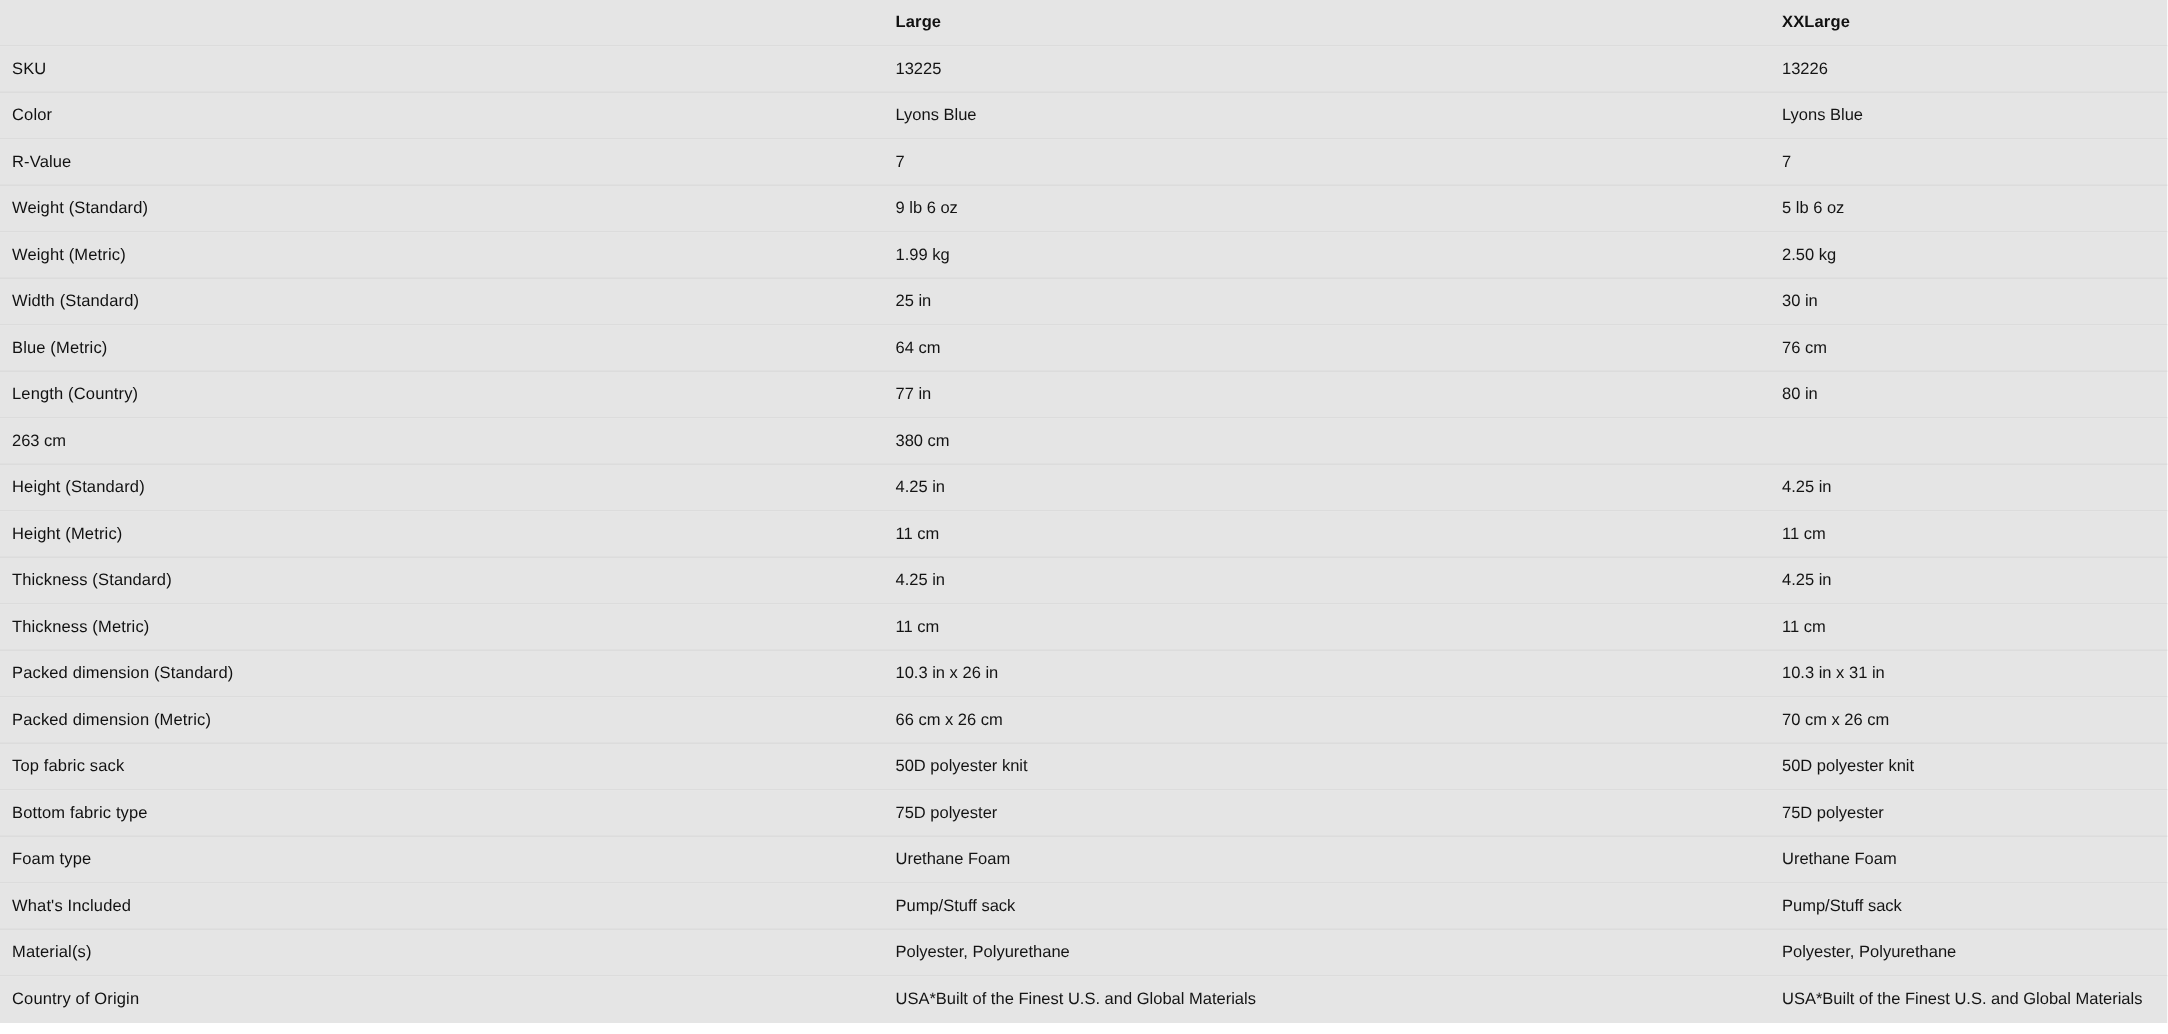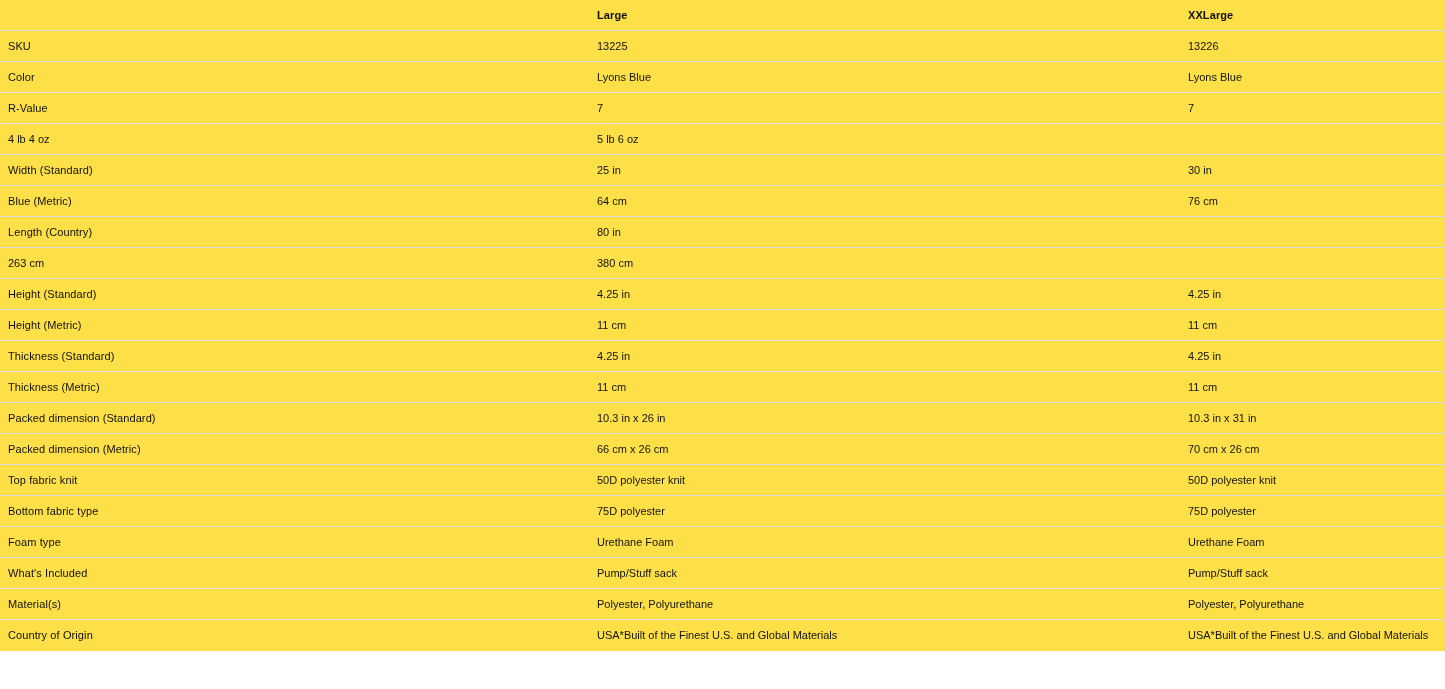--- a/index.html
+++ b/index.html
@@ -16,21 +16,21 @@
     color: #111111;
     background: #ffffff;
   }
   .row {
     display: grid;
     grid-template-columns: 589px 591px 1fr;
     align-items: center;
     height: 31px;
     padding-left: 8px;
     border-bottom: 1px solid #dcdcdc;
-    background: #fde047;
+    background: #e5e5e5;
   }
   .row:last-child {
     border-bottom: none;
   }
   .cell {
     white-space: nowrap;
     overflow: hidden;
     line-height: 1;
     padding-right: 6px;
   }
@@ -61,39 +61,46 @@
     <div class="cell value">Lyons Blue</div>
   </div>
 
   <div class="row">
     <div class="cell label">R-Value</div>
     <div class="cell value">7</div>
     <div class="cell value">7</div>
   </div>
 
   <div class="row">
-    <div class="cell value">4 lb 4 oz</div>
+    <div class="cell label">Weight (Standard)</div>
+    <div class="cell value">9 lb 6 oz</div>
     <div class="cell value">5 lb 6 oz</div>
   </div>
 
+  <div class="row">
+    <div class="cell label">Weight (Metric)</div>
+    <div class="cell value">1.99 kg</div>
+    <div class="cell value">2.50 kg</div>
+  </div>
 
   <div class="row">
     <div class="cell label">Width (Standard)</div>
     <div class="cell value">25 in</div>
     <div class="cell value">30 in</div>
   </div>
 
   <div class="row">
     <div class="cell label">Blue (Metric)</div>
     <div class="cell value">64 cm</div>
     <div class="cell value">76 cm</div>
   </div>
 
   <div class="row">
     <div class="cell label">Length (Country)</div>
+    <div class="cell value">77 in</div>
     <div class="cell value">80 in</div>
   </div>
 
   <div class="row">
     <div class="cell value">263 cm</div>
     <div class="cell value">380 cm</div>
   </div>
 
   <div class="row">
     <div class="cell label">Height (Standard)</div>
@@ -125,21 +132,21 @@
     <div class="cell value">10.3 in x 31 in</div>
   </div>
 
   <div class="row">
     <div class="cell label">Packed dimension (Metric)</div>
     <div class="cell value">66 cm x 26 cm</div>
     <div class="cell value">70 cm x 26 cm</div>
   </div>
 
   <div class="row">
-    <div class="cell label">Top fabric knit</div>
+    <div class="cell label">Top fabric sack</div>
     <div class="cell value">50D polyester knit</div>
     <div class="cell value">50D polyester knit</div>
   </div>
 
   <div class="row">
     <div class="cell label">Bottom fabric type</div>
     <div class="cell value">75D polyester</div>
     <div class="cell value">75D polyester</div>
   </div>
 

